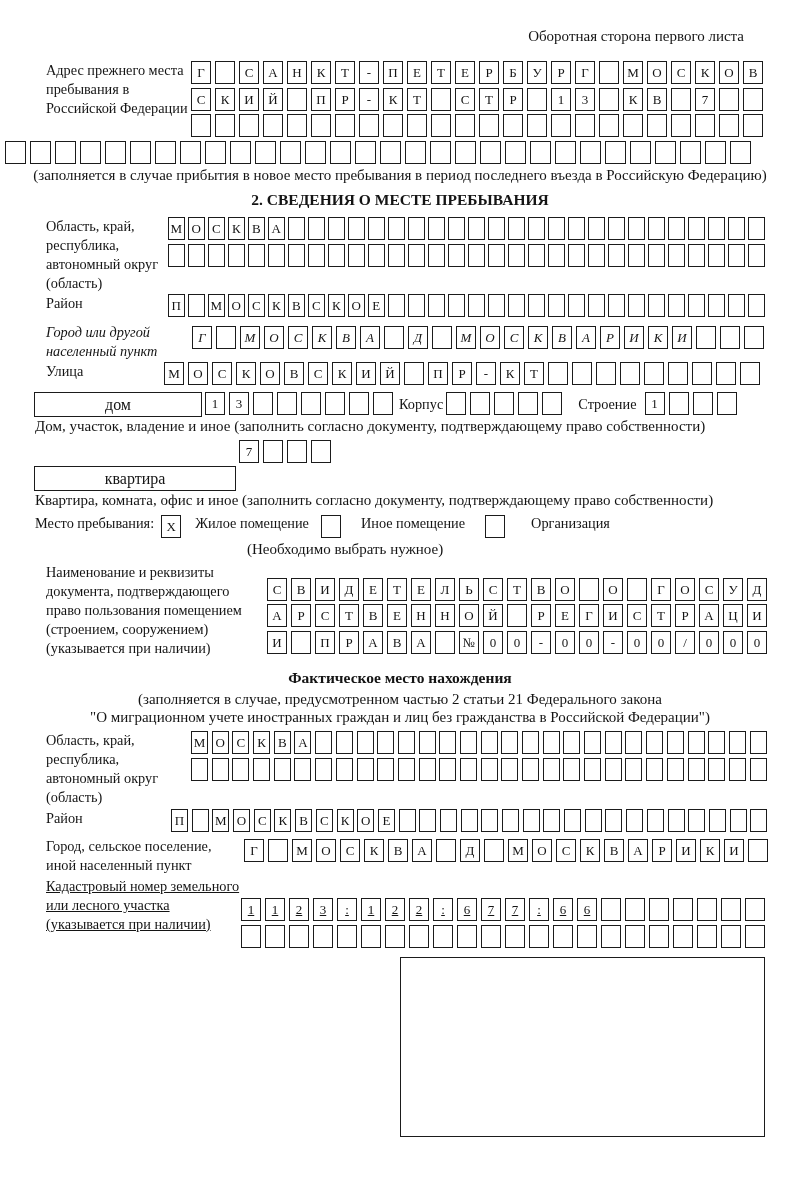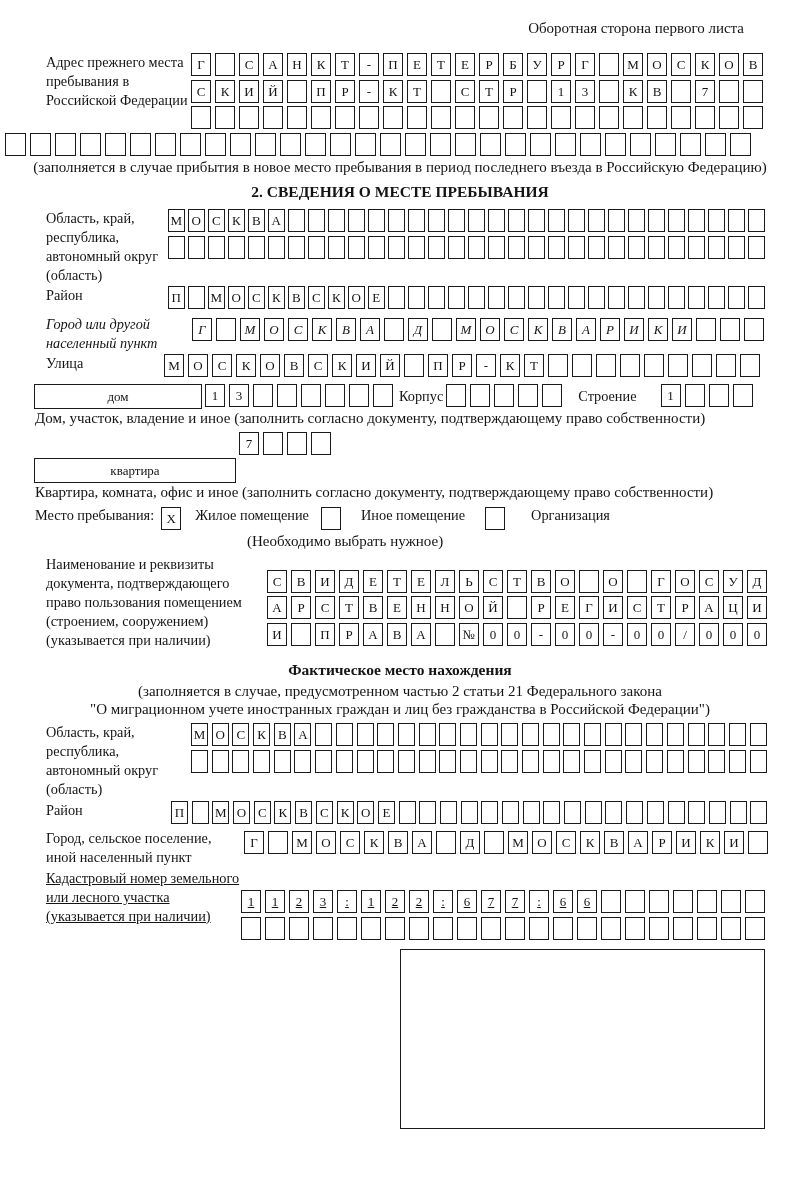--- a/index.html
+++ b/index.html
@@ -1,37 +1,37 @@
 <!DOCTYPE html>
 <html><head>
 <meta charset="utf-8">
 <style>
   html,body{margin:0;padding:0;background:#fff;}
   body{width:800px;font-family:"Liberation Serif", serif;color:#141414;}
-  .page{position:relative;width:800px;height:1180px;overflow:hidden;padding-top:20px;box-sizing:border-box;}
+  .page{position:relative;width:800px;height:1180px;overflow:hidden;padding-top:28px;box-sizing:border-box;}
 
   .hdr{text-align:right;padding-right:56px;font-size:15px;margin-bottom:16px;}
 
   .frow{display:flex;align-items:flex-start;margin-left:46px;}
   .lbl{font-size:14.3px;line-height:1.32;flex:0 0 auto;}
 
   .cellrow{display:flex;flex-wrap:nowrap;margin-bottom:3.5px;}
   .cb{box-sizing:border-box;flex:0 0 auto;width:20px;height:23px;border:1.5px solid #1b1b1b;
       margin-right:4px;display:inline-flex;align-items:center;justify-content:center;
       font-size:13px;line-height:1;background:#fff;}
   .sm  .cb{width:16.5px;margin-right:3.5px;}   
   .sm2 .cb{width:17px;margin-right:3.7px;}     
   .xl  .cb{width:21px;margin-right:4px;}       
 
   .caption{font-size:15px;margin:1px 0 5px 0;}
   .center{text-align:center;}
   .sec-title{text-align:center;font-weight:bold;font-size:15.5px;margin:7px 0 8px 0;}
 
   .bigbox{box-sizing:border-box;border:1.5px solid #1b1b1b;height:25px;display:flex;
-          align-items:center;justify-content:center;font-size:13px;background:#fff;flex:0 0 auto;}
+          align-items:center;justify-content:center;font-size:16px;background:#fff;flex:0 0 auto;}
   .inline-lbl{font-size:14.3px;line-height:25px;flex:0 0 auto;}
 
   .mesto{display:flex;margin-left:35px;font-size:14.3px;margin-top:6px;}
   .mesto .cellrow{margin-bottom:0;}
 
   .stamp-box{box-sizing:border-box;margin:6px 0 0 400px;width:365px;height:180px;border:1.6px solid #1b1b1b;}
   .stamp-cap{margin-left:397px;width:372px;text-align:center;font-size:13.2px;line-height:1.42;margin-top:4px;}
 </style>
 </head>
 <body>
@@ -339,21 +339,21 @@
         <span class="cb"></span>
       </div>
     <div class="inline-lbl" style="margin:0 3px 0 2px;">Корпус</div>
     <div class="cellrow" style="margin-bottom:0;">
         <span class="cb"></span>
         <span class="cb"></span>
         <span class="cb"></span>
         <span class="cb"></span>
         <span class="cb"></span>
       </div>
-    <div class="inline-lbl" style="margin:0 24px 0 12px;">Строение</div>
+    <div class="inline-lbl" style="margin:0 8px 0 12px;">Строение</div>
     <div class="cellrow" style="margin-bottom:0;">
         <span class="cb">1</span>
         <span class="cb"></span>
         <span class="cb"></span>
         <span class="cb"></span>
       </div>
   </div>
   <div class="caption" style="margin-left:35px;">Дом, участок, владение и иное (заполнить согласно документу, подтверждающему право собственности)</div>
 
   <div class="frow" style="margin-left:34px;">

